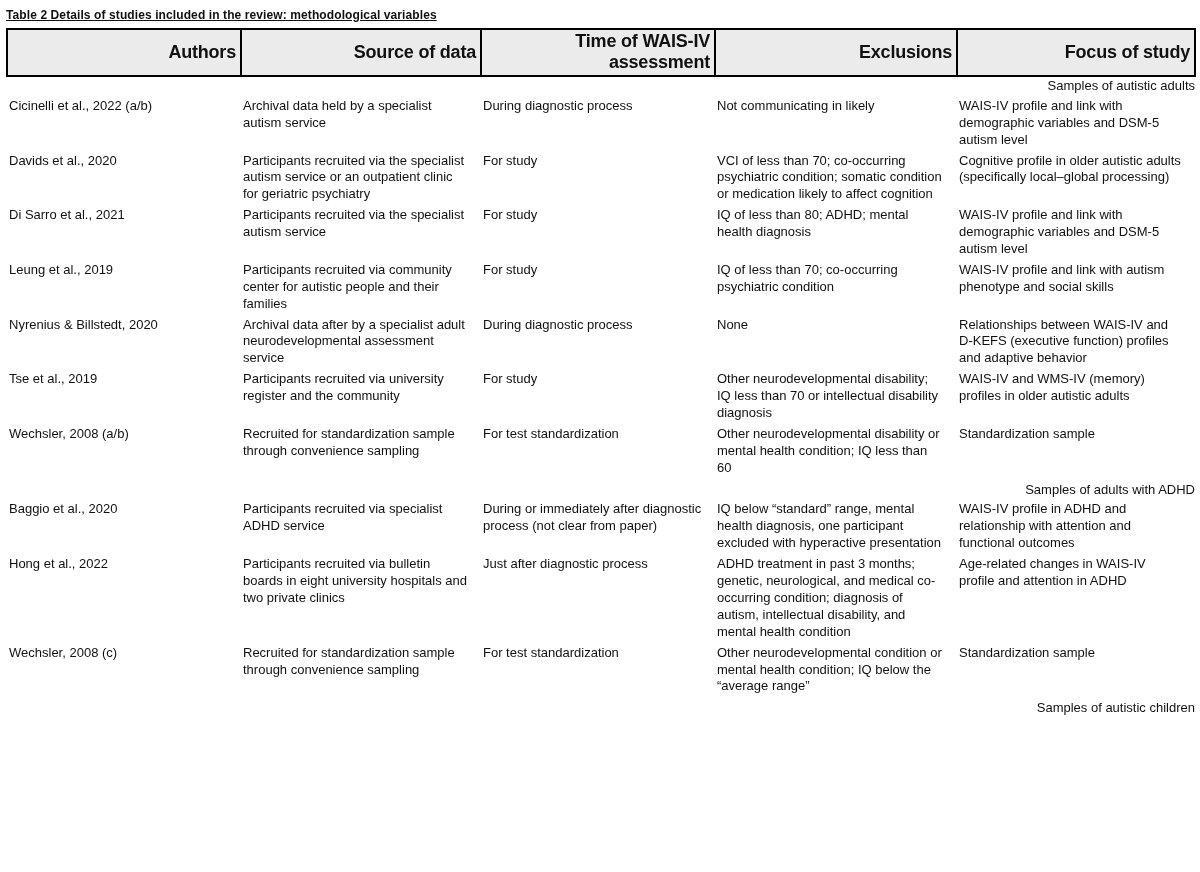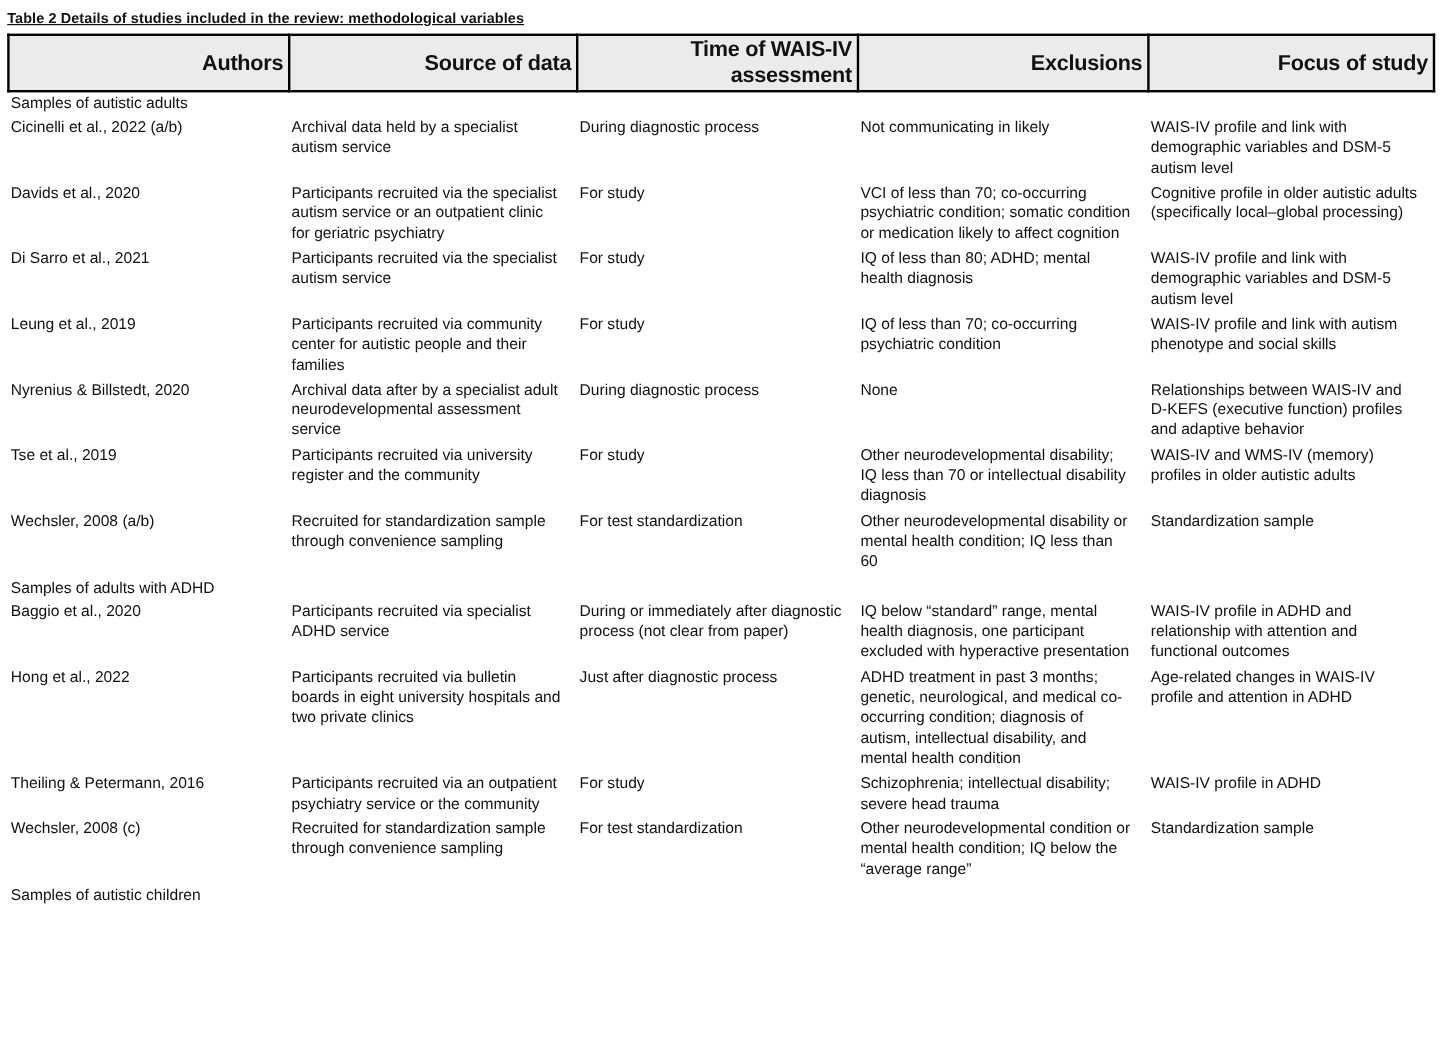--- a/index.html
+++ b/index.html
@@ -45,20 +45,21 @@
     margin-left: 38px;
   }
   td {
     vertical-align: top;
     font-size: 13px;
     line-height: 1.3;
     padding: 0 12px 4px 2px;
   }
   tr.section-row td {
     padding: 1px 0 3px 2px;
+    text-align: right;
   }
 </style>
 </head>
 <body>
 
 <div class="page">
 
   <div class="title">Table 2 Details of studies included in the review: methodological variables</div>
 
   <table class="studies">
@@ -155,27 +156,20 @@
 
       <tr>
         <td>Hong et al., 2022</td>
         <td>Participants recruited via bulletin boards in eight university hospitals and two private clinics</td>
         <td>Just after diagnostic process</td>
         <td>ADHD treatment in past 3 months; genetic, neurological, and medical co-occurring condition; diagnosis of autism, intellectual disability, and mental health condition</td>
         <td>Age-related changes in WAIS-IV profile and attention in ADHD</td>
       </tr>
 
 
-      <tr>
-        <td>Theiling &amp; Petermann, 2016</td>
-        <td>Participants recruited via an outpatient psychiatry service or the community</td>
-        <td>For study</td>
-        <td>Schizophrenia; intellectual disability; severe head trauma</td>
-        <td>WAIS-IV profile in ADHD</td>
-      </tr>
 
       <tr>
         <td>Wechsler, 2008 (c)</td>
         <td>Recruited for standardization sample through convenience sampling</td>
         <td>For test standardization</td>
         <td>Other neurodevelopmental condition or mental health condition; IQ below the “average range”</td>
         <td>Standardization sample</td>
       </tr>
 
       <tr class="section-row">

